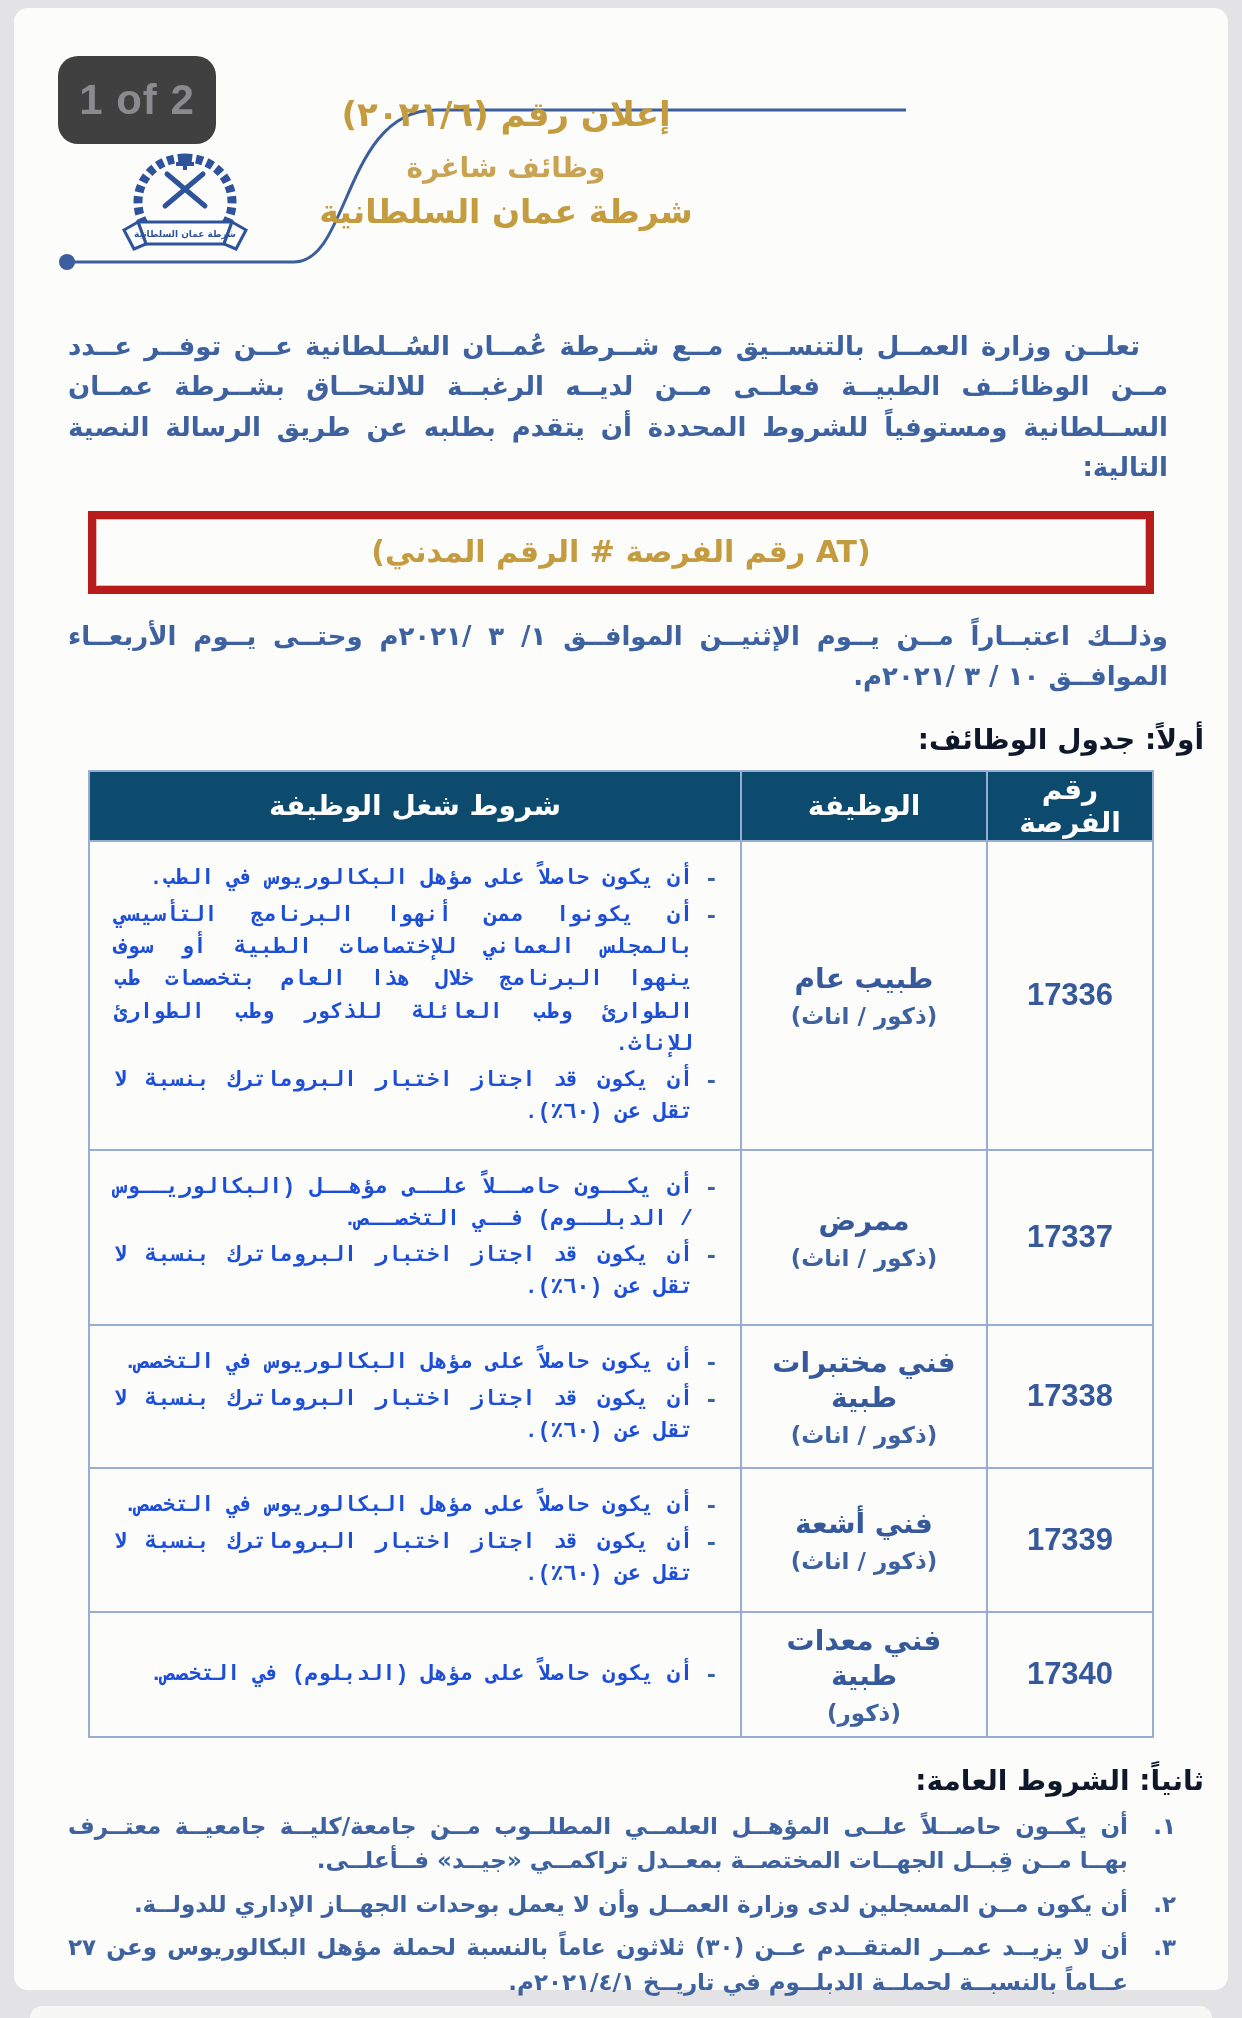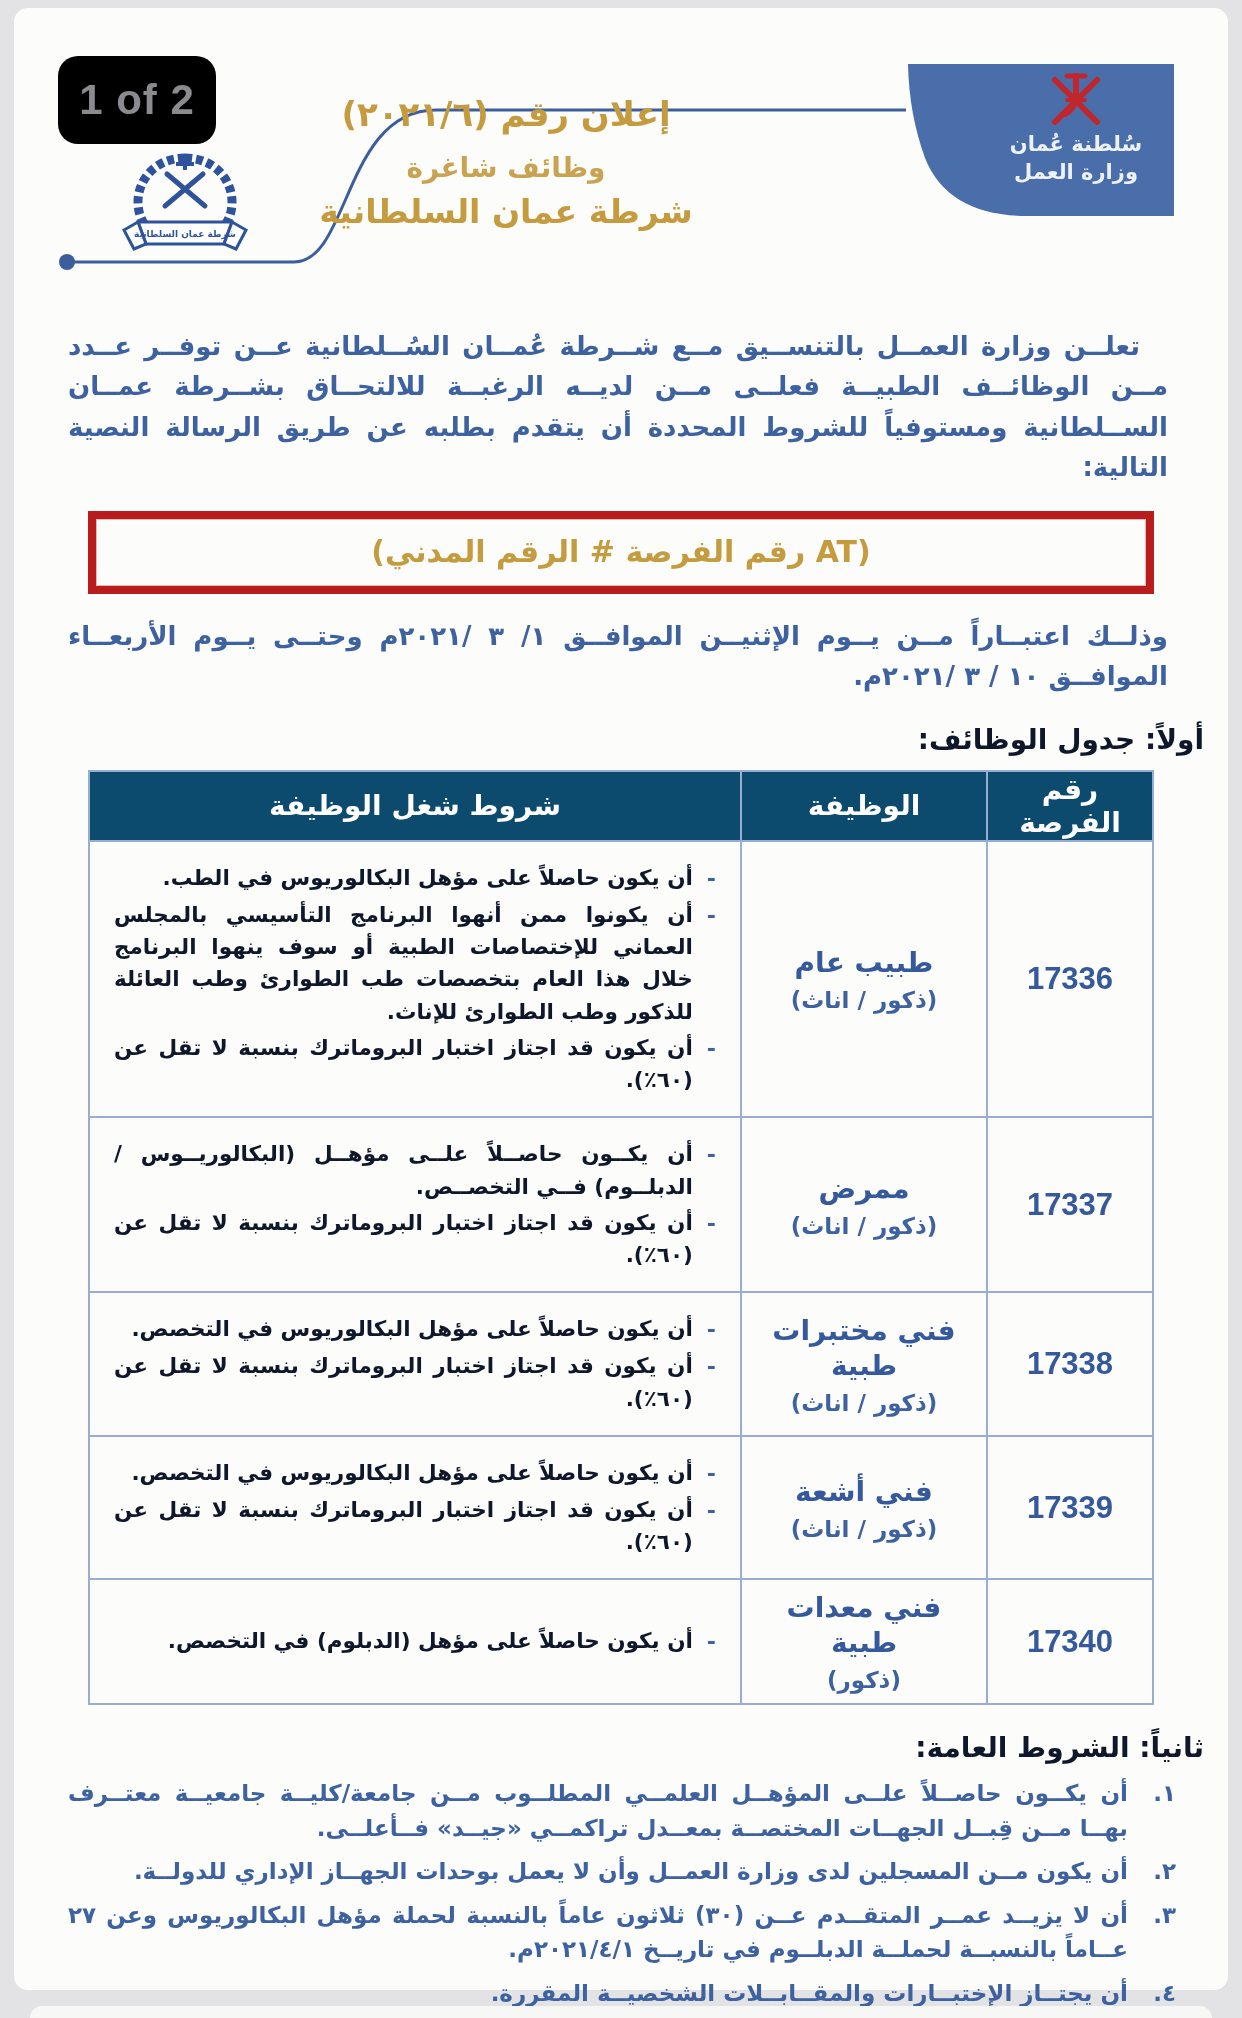--- a/index.html
+++ b/index.html
@@ -10,21 +10,21 @@
   }
   .page{
     position:absolute;left:14px;right:14px;top:8px;height:1982px;
     background:#fcfcfa;border-radius:14px;
     display:flex;flex-direction:column;
   }
   
   .header-zone{position:relative;height:252px;flex:0 0 auto;}
   .page-badge{
     position:absolute;left:44px;top:48px;width:158px;height:88px;
-    background:#000000;border-radius:20px;
+    background:#404040;border-radius:20px;
     display:flex;align-items:center;justify-content:center;
     font-family:"Liberation Sans","DejaVu Sans",sans-serif;
     font-size:42px;font-weight:600;color:#8a8a8f;letter-spacing:1px;z-index:5;
   }
   .rop-emblem{position:absolute;left:96px;top:136px;width:150px;height:112px;z-index:2;}
   .deco-line{position:absolute;left:0;top:0;width:900px;height:280px;pointer-events:none;}
   .banner{position:absolute;left:884px;top:56px;width:276px;height:152px;}
   .banner svg.shape{position:absolute;inset:0;}
   .banner .banner-content{
     position:absolute;right:18px;top:6px;width:160px;
@@ -66,22 +66,22 @@
   }
   td.c-id{text-align:center;font-family:"Liberation Sans","DejaVu Sans",sans-serif;
     font-size:31px;font-weight:bold;color:#35599b;}
   td.c-job{text-align:center;padding:10px 22px;}
   .job-title{font-size:28px;font-weight:bold;color:#35599b;line-height:1.25;}
   .job-gender{font-size:23px;font-weight:600;color:#3e62a0;margin-top:7px;}
   td.c-req{padding:16px 24px;}
   .req{display:flex;direction:rtl;gap:14px;margin:4px 0;}
   .req .dash{color:#3e62a0;font-weight:bold;font-size:22px;line-height:1.5;}
   .req .req-text{
-    flex:1;font-size:21.5px;font-weight:600;color:#0f172a;
-    line-height:1.5;text-align:justify;
+    flex:1;font-size:21.5px;font-weight:600;color:#1d4ed8;
+    line-height:1.5;text-align:justify;font-family:Liberation Mono, monospace;
   }
   
   .conditions{margin:12px 52px 0 54px;direction:rtl;}
   .cond-item{display:flex;gap:10px;margin-bottom:9px;}
   .cond-num{
     flex:0 0 38px;font-size:23px;font-weight:bold;color:#3e62a0;line-height:1.5;text-align:right;
   }
   .cond-text{
     flex:1;font-size:23px;font-weight:600;color:#3e62a0;line-height:1.5;text-align:justify;
   }
@@ -115,38 +115,20 @@
         <path d="M66 20 h18 M75 10 v16" stroke-width="4"></path>
       </g>
       <g>
         <path d="M28 78 L122 78 L114 100 L36 100 Z" fill="#ffffff" stroke="#2f539b" stroke-width="3"></path>
         <path d="M28 78 L14 86 L24 105 L36 100 Z" fill="#ffffff" stroke="#2f539b" stroke-width="3"></path>
         <path d="M122 78 L136 86 L126 105 L114 100 Z" fill="#ffffff" stroke="#2f539b" stroke-width="3"></path>
         <text x="75" y="93" text-anchor="middle" font-size="9" font-weight="bold" fill="#2f539b">شرطة عمان السلطانية</text>
       </g>
     </svg>
 
-    <div class="banner">
-      <svg class="shape" viewBox="0 0 276 152" preserveAspectRatio="none">
-        <path d="M10 0 H276 V152 H130 Q50 152 27 94 Q11 50 10 0 Z" fill="#4a6ea9"></path>
-      </svg>
-      <div class="banner-content">
-        <svg class="khanjar" width="62" height="60" viewBox="0 0 62 60">
-          <g stroke="#c0272d" fill="none" stroke-linecap="round">
-            <path d="M10 52 L52 10" stroke-width="6"></path>
-            <path d="M10 10 L52 52" stroke-width="6"></path>
-            <path d="M31 6 v18 q0 14 -11 20" stroke-width="6"></path>
-            <path d="M22 6 h18" stroke-width="5"></path>
-            <path d="M22 30 h18" stroke-width="4"></path>
-          </g>
-        </svg>
-        <div class="ministry-line">سُلطنة عُمان</div>
-        <div class="ministry-line">وزارة العمل</div>
-      </div>
-    </div>
 
     <div class="title-block" dir="rtl">
       <div class="title-main">إعلان رقم (٢٠٢١/٦)</div>
       <div class="title-sub">وظائف شاغرة</div>
       <div class="title-org">شرطة عمان السلطانية</div>
     </div>
   </div>
 
   <p class="intro">تعلــن وزارة العمــل بالتنســيق مــع شــرطة عُمــان السُــلطانية عــن توفــر عــدد مــن الوظائــف الطبيــة فعلــى مــن لديــه الرغبــة للالتحــاق بشــرطة عمــان الســلطانية ومستوفياً للشروط المحددة أن يتقدم بطلبه عن طريق الرسالة النصية التالية:</p>
 

